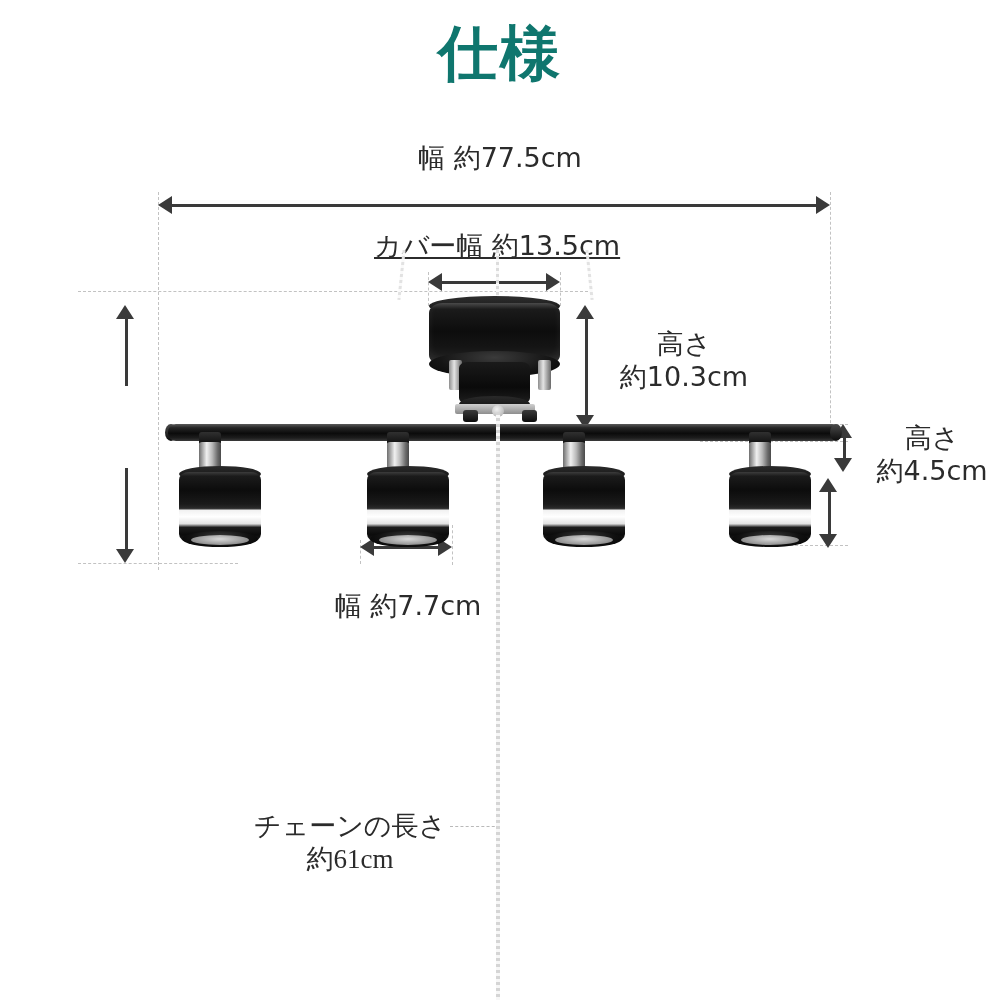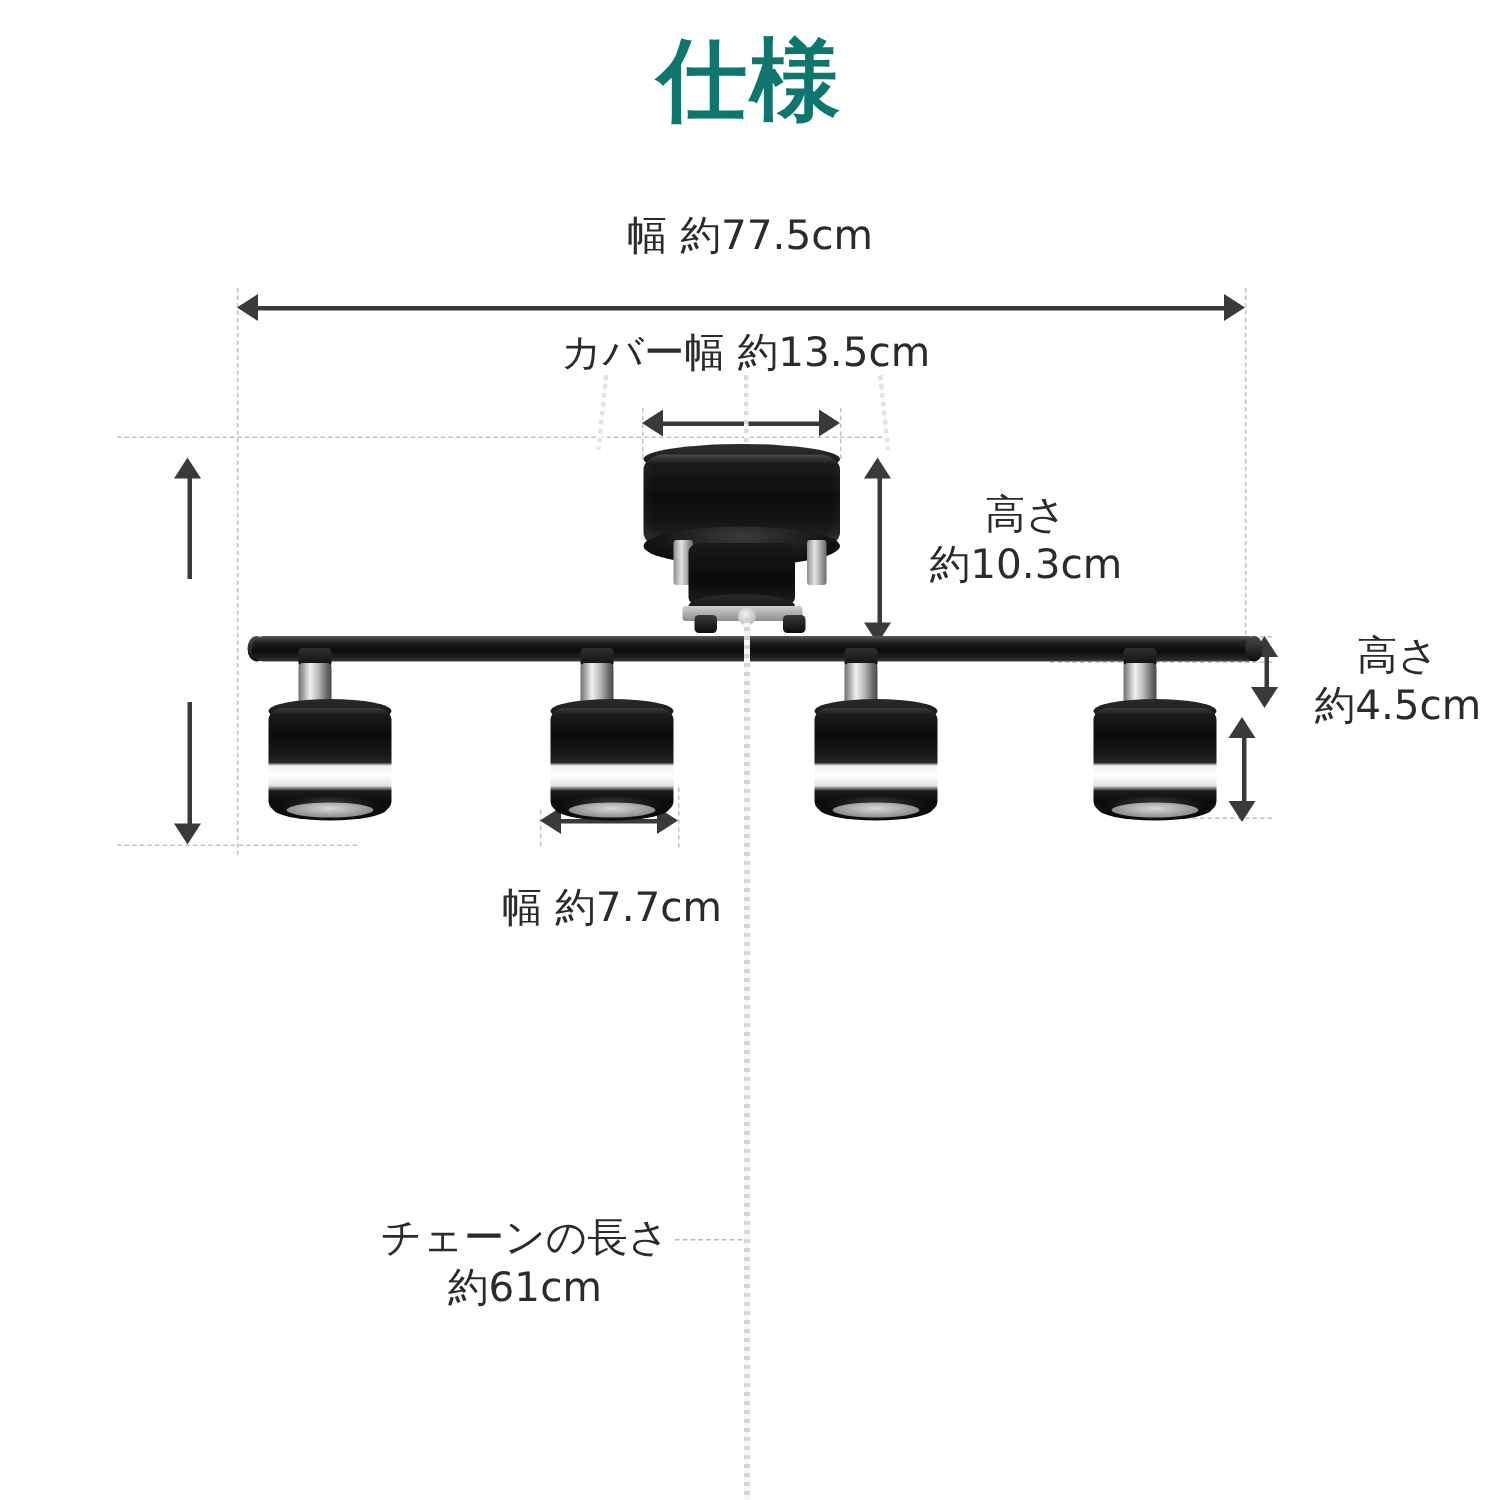--- a/index.html
+++ b/index.html
@@ -211,21 +211,21 @@
   <div class="abs hguide" style="left:760px;top:545px;width:88px;"></div>
   <div class="abs hguide" style="left:360px;top:540px;width:0;border-top:none;border-left:1px dashed #c2c2c2;height:24px;"></div>
   <div class="abs vguide" style="left:452px;top:525px;height:40px;"></div>
   <div class="abs vguide" style="left:498px;top:835px;height:165px;"></div>
 
   <div class="abs lbl center" style="left:394px;top:142px;width:212px;">幅 約77.5cm</div>
   <div class="abs hline" style="left:170px;top:204px;width:650px;"></div>
   <div class="abs arrow arw-left" style="left:158px;top:196px;"></div>
   <div class="abs arrow arw-right" style="left:816px;top:196px;"></div>
 
-  <div class="abs lbl center" style="left:374px;top:220px;width:244px;">カバー幅 約13.5cm</div>
+  <div class="abs lbl center" style="left:374px;top:230px;width:244px;text-decoration:underline;">カバー幅 約13.5cm</div>
   <div class="abs hline" style="left:440px;top:281px;width:110px;"></div>
   <div class="abs arrow arw-left" style="left:428px;top:273px;"></div>
   <div class="abs arrow arw-right" style="left:546px;top:273px;"></div>
 
   <div class="abs lbl center" style="left:24px;top:390px;width:140px;">
   </div>
   <div class="abs arrow arw-up" style="left:116px;top:305px;"></div>
   <div class="abs vline" style="left:125px;top:318px;height:68px;"></div>
   <div class="abs vline" style="left:125px;top:468px;height:82px;"></div>
   <div class="abs arrow arw-down" style="left:116px;top:549px;"></div>
@@ -248,21 +248,21 @@
 
   <div class="abs arrow arw-up" style="left:819px;top:478px;"></div>
   <div class="abs vline" style="left:828px;top:491px;height:44px;"></div>
   <div class="abs arrow arw-down" style="left:819px;top:534px;"></div>
 
   <div class="abs hline" style="left:372px;top:546px;width:68px;"></div>
   <div class="abs arrow arw-left" style="left:360px;top:538px;"></div>
   <div class="abs arrow arw-right" style="left:438px;top:538px;"></div>
   <div class="abs lbl center" style="left:318px;top:590px;width:180px;">幅 約7.7cm</div>
 
-  <div class="abs lbl center" style="left:250px;top:810px;width:200px;">
+  <div class="abs lbl center" style="left:250px;top:810px;width:200px;font-family:Liberation Serif, serif;">
     <div>チェーンの長さ</div>
     <div>約61cm</div>
   </div>
   <div class="abs leader" style="left:450px;top:826px;width:50px;"></div>
 
   <div class="abs" style="left:0;top:0;width:1000px;height:1000px;">
 
     <div class="abs chain-up2"></div>
     <div class="abs chain-up"></div>
     <div class="abs chain-up3"></div>

